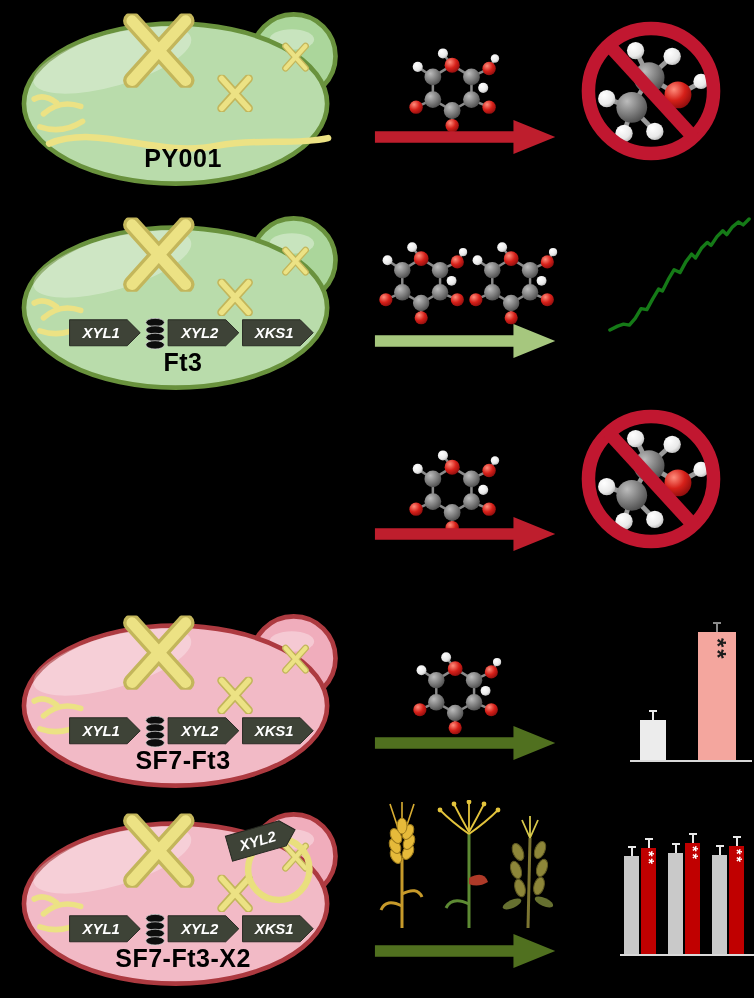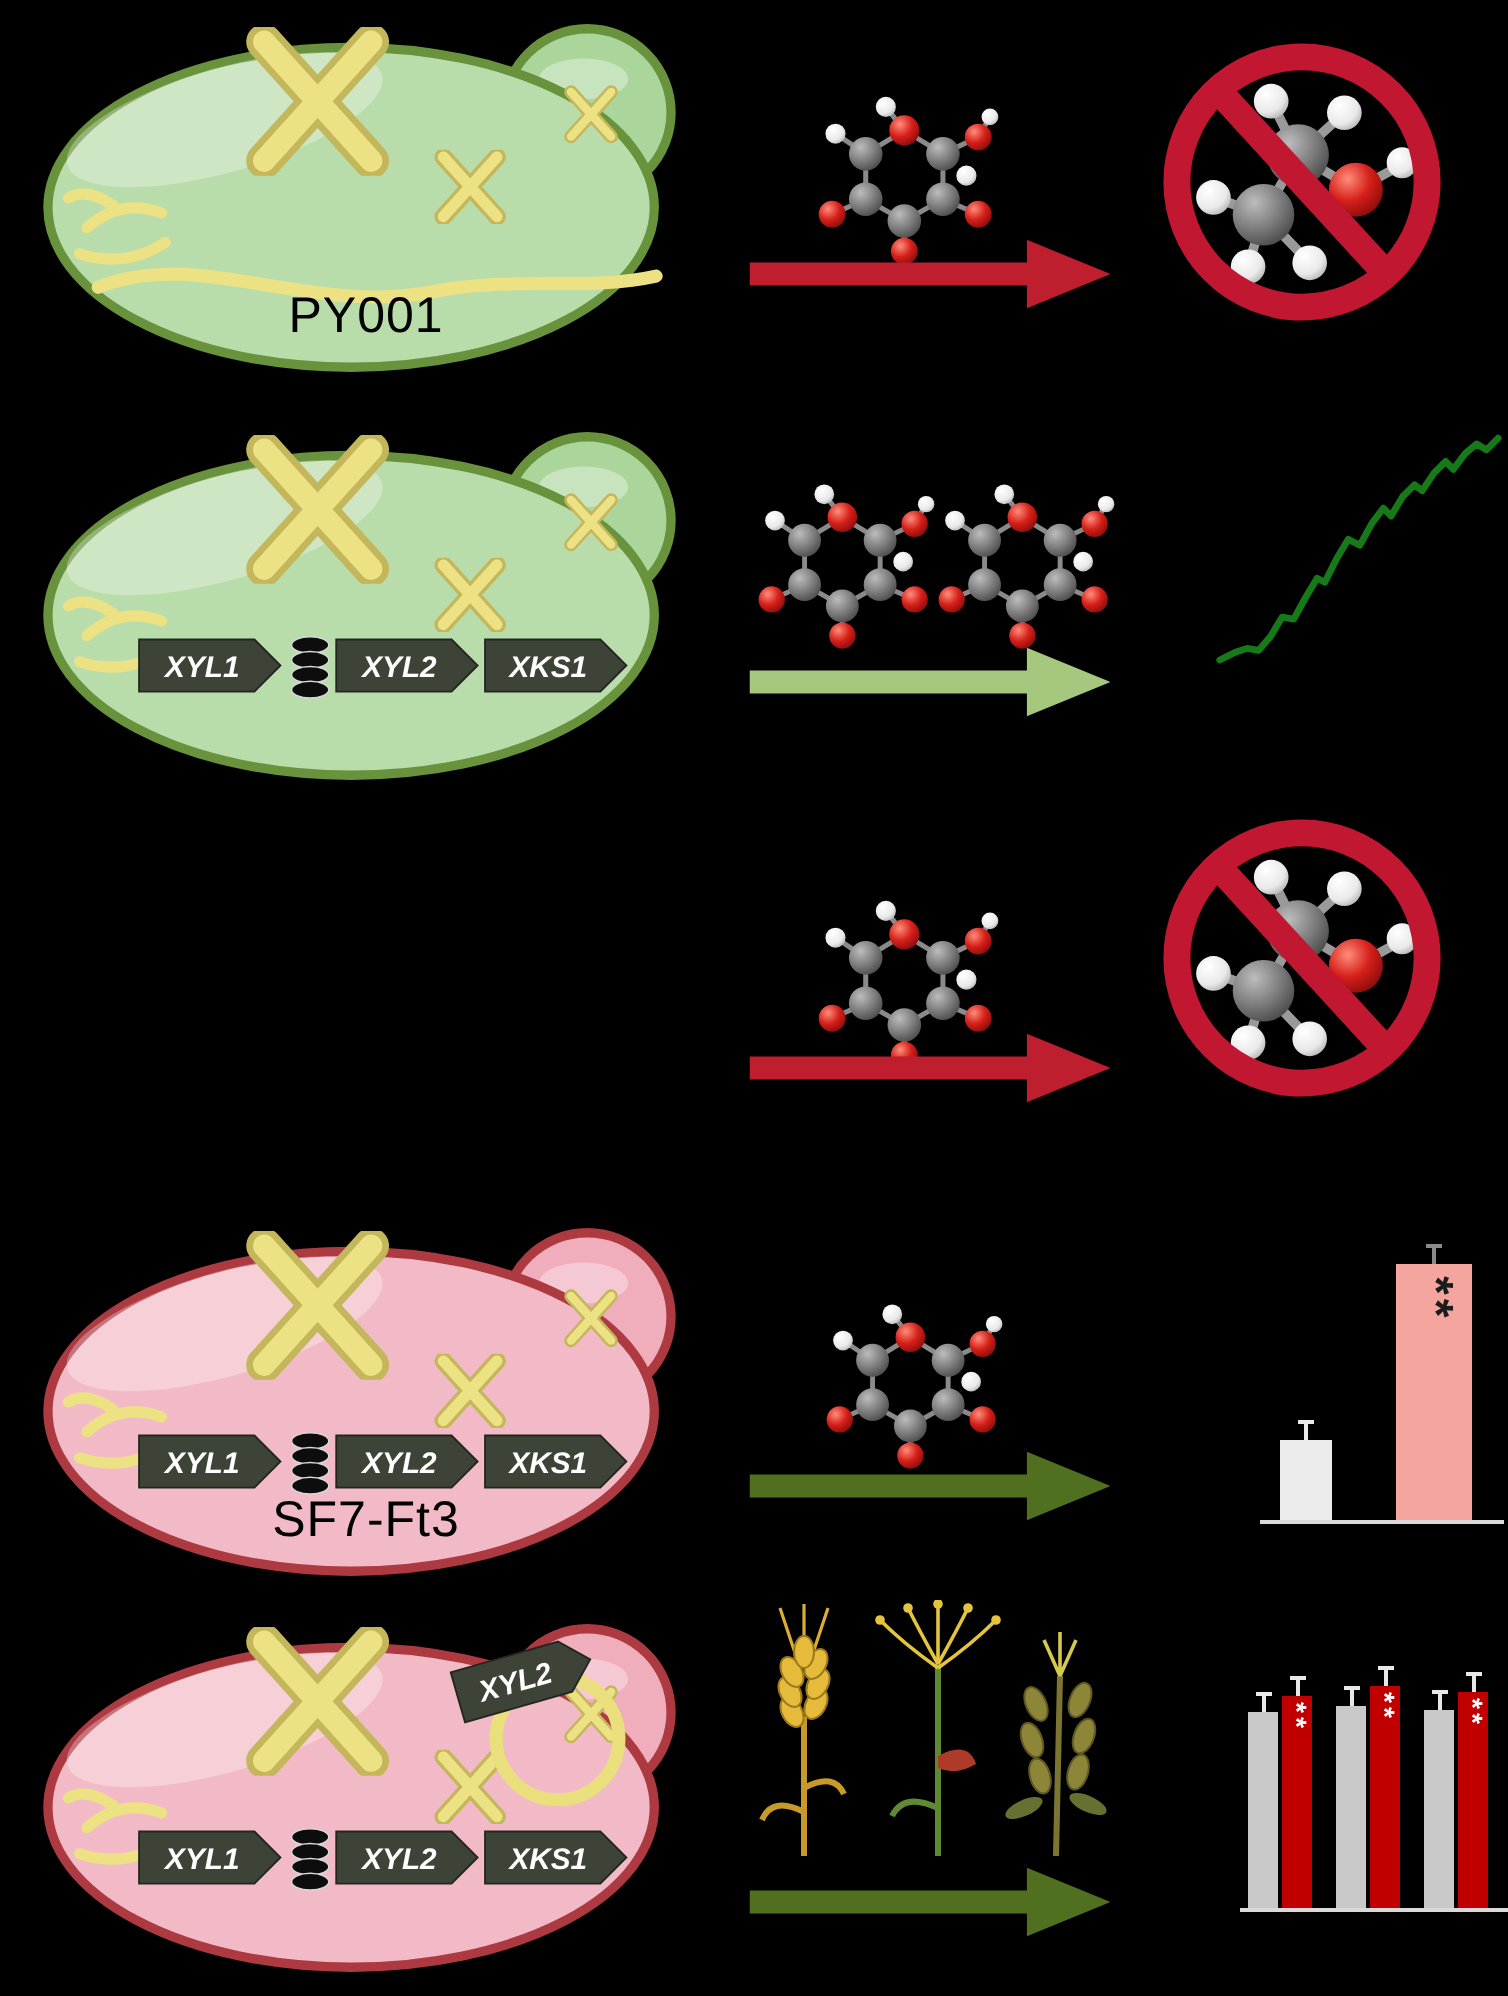--- a/index.html
+++ b/index.html
@@ -8,21 +8,21 @@
     font-family:"Liberation Sans",sans-serif;
     position:relative;overflow:hidden;
   }
   .figure{position:absolute;inset:0;width:754px;height:998px}
   .row{position:absolute;left:0;width:754px}
   .abs{position:absolute}
   .cell-wrap{position:absolute;width:362px;height:186px}
   .cell-wrap svg{width:100%;height:100%;display:block}
   .strain-label{
     position:absolute;left:0;top:138px;width:362px;text-align:center;
-    font-size:25px;font-weight:normal;color:#000;letter-spacing:.5px;
+    font-size:25px;font-weight:bold;color:#000;letter-spacing:.5px;
   }
   .mol svg,.outcome svg,.arrow svg,.plants{display:block;width:100%;height:100%}
   .gene-label{
     font-family:"Liberation Sans",sans-serif;font-style:italic;font-weight:bold;
     font-size:16px;fill:#fff;text-anchor:middle;
   }
   
   .chart{position:absolute}
   .baseline{position:absolute;left:0;right:0;bottom:4px;height:2px;background:#d9d9d9}
   .bar{position:absolute;bottom:6px}
@@ -195,20 +195,21 @@
               <ellipse cx="150" cy="129" rx="10" ry="4.5"></ellipse>
             <ellipse cx="150" cy="137" rx="10" ry="4.5"></ellipse>
               <ellipse cx="150" cy="145" rx="10" ry="4.5"></ellipse>
           </g>
           <polygon points="164,118 226,118 240,132 226,146 164,146" fill="#3e4337" stroke="#23261f"></polygon>
           <text x="198" y="138" class="gene-label">XYL2</text>
           <polygon points="244,118 306,118 320,132 306,146 244,146" fill="#3e4337" stroke="#23261f"></polygon>
           <text x="278" y="138" class="gene-label">XKS1</text>
         </g>
       </svg>
+      <div class="strain-label">Ft3</div>
     </div>
     <div class="mol abs" style="left:376px;top:36px;width:92px;height:92px">
       <svg viewBox="0 0 112 112">
           <use href="#sym-xylose"></use>
         </svg>
     </div>
     <div class="mol abs" style="left:466px;top:36px;width:92px;height:92px">
       <svg viewBox="0 0 112 112">
           <use href="#sym-xylose"></use>
         </svg>
@@ -305,20 +306,21 @@
               <ellipse cx="150" cy="129" rx="10" ry="4.5"></ellipse>
             <ellipse cx="150" cy="137" rx="10" ry="4.5"></ellipse>
               <ellipse cx="150" cy="145" rx="10" ry="4.5"></ellipse>
           </g>
           <polygon points="164,118 226,118 240,132 226,146 164,146" fill="#3e4337" stroke="#23261f"></polygon>
           <text x="198" y="138" class="gene-label">XYL2</text>
           <polygon points="244,118 306,118 320,132 306,146 244,146" fill="#3e4337" stroke="#23261f"></polygon>
           <text x="278" y="138" class="gene-label">XKS1</text>
         </g>
       </svg>
+      <div class="strain-label">SF7-Ft3-X2</div>
     </div>
 
     <div class="abs" style="left:372px;top:4px;width:192px;height:132px">
       <svg class="plants" viewBox="0 0 192 132">
         <g>
           <path d="M30,128 L30,58" stroke="#c79a2a" stroke-width="3" fill="none"></path>
           <path d="M30,106 Q14,98 9,110" stroke="#c79a2a" stroke-width="3" fill="none"></path>
           <path d="M30,94 Q45,86 50,97" stroke="#c79a2a" stroke-width="3" fill="none"></path>
           <path d="M26,28 L18,4 M30,26 L30,2 M34,28 L42,4" stroke="#d9ae33" stroke-width="1.6"></path>
           <g fill="#e6ba3a" stroke="#9c7a1c" stroke-width="1">

